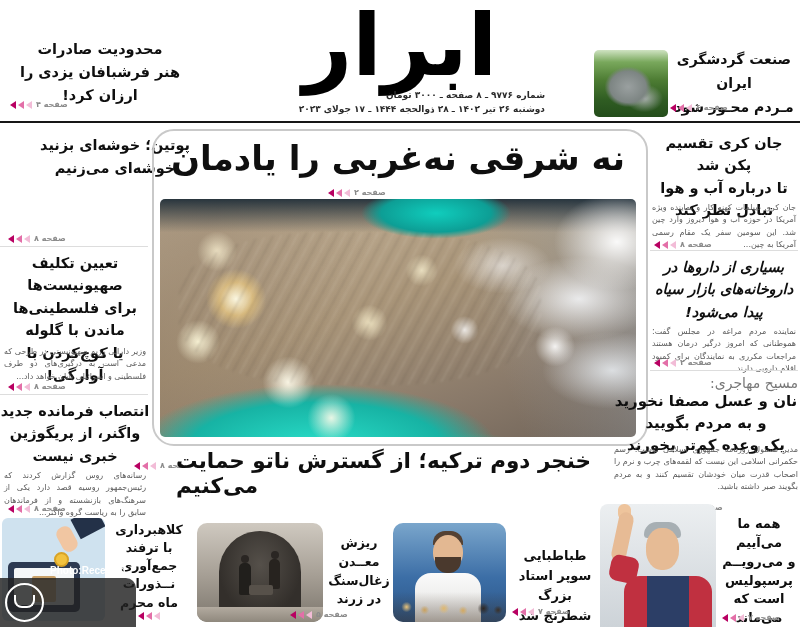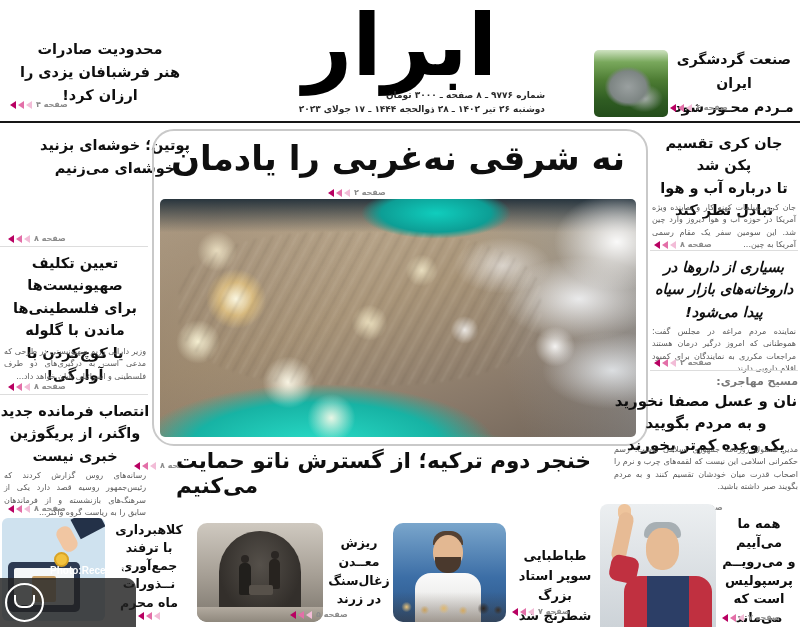--- a/index.html
+++ b/index.html
@@ -97,21 +97,21 @@
   .coach .head{position:absolute;left:46px;top:24px;width:33px;height:42px;border-radius:46%;background:#e6bb95;}
   .coach .shirt{position:absolute;left:24px;top:72px;width:88px;height:51px;border-radius:16px 16px 0 0;
         background:linear-gradient(90deg,#c03040 0 26%,#2c3e66 26% 74%,#c03040 74%);}
   
   .wm{position:absolute;left:0;top:578px;width:136px;height:49px;background:rgba(33,33,33,.82);
       border-radius:0 10px 0 0;display:flex;align-items:center;gap:6px;padding:0 5px;z-index:6;direction:ltr;box-sizing:border-box;}
   .wm .logo{width:35px;height:35px;border:2px solid #fff;border-radius:50%;flex:none;position:relative;}
   .wm .logo::after{content:"";position:absolute;left:7px;top:10px;width:17px;height:11px;border:2px solid #fff;border-top:none;border-radius:0 0 8px 8px;}
   .wm .t1{font-size:10px;font-weight:bold;color:#fff;line-height:1.25;font-family:"Liberation Sans","DejaVu Sans",sans-serif;}
   .wm .t2{font-size:12.5px;font-weight:bold;color:#fff;letter-spacing:.3px;font-family:"Liberation Sans","DejaVu Sans",sans-serif;margin-top:48px;}
-  .kicker{position:absolute;font-size:11px;font-weight:bold;color:#777;}
+  .kicker{position:absolute;font-size:14px;font-weight:normal;color:#777;}
 </style>
 </head>
 <body>
 
 <div class="page">
 
   <div class="hl" style="left:2px;top:38px;width:196px;font-size:14.5px;line-height:1.6;">محدودیت صادرات
 هنر فرشبافان یزدی را ارزان کرد!</div>
   <div class="marker" style="left:10px;top:100px;">
     <span class="ch"></span>

